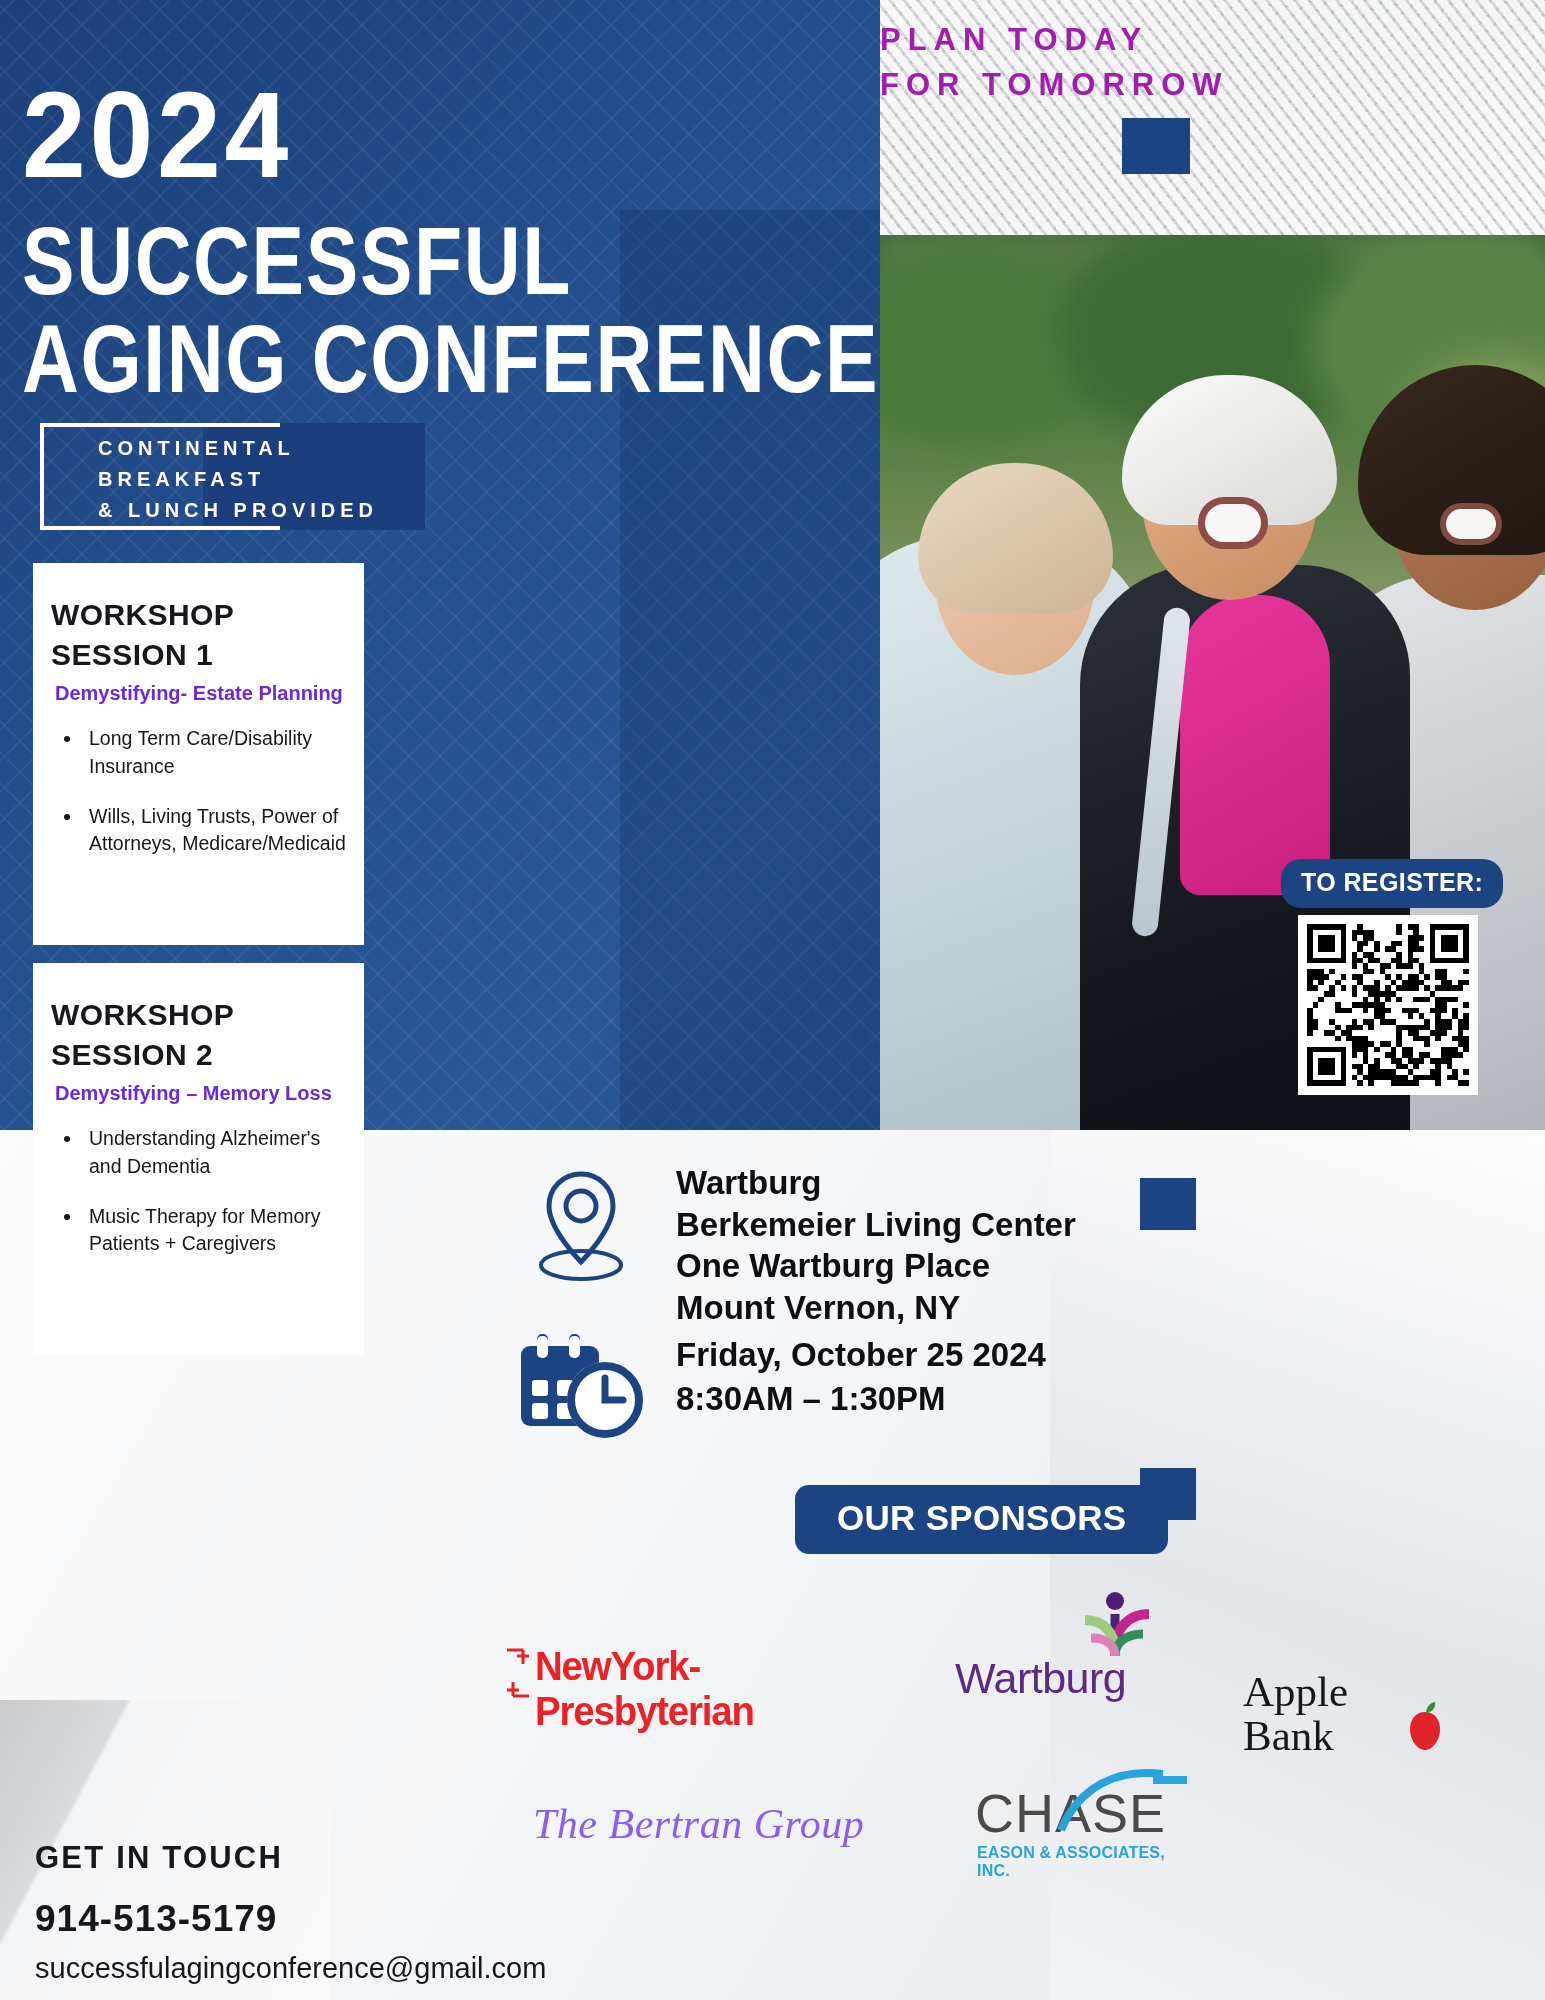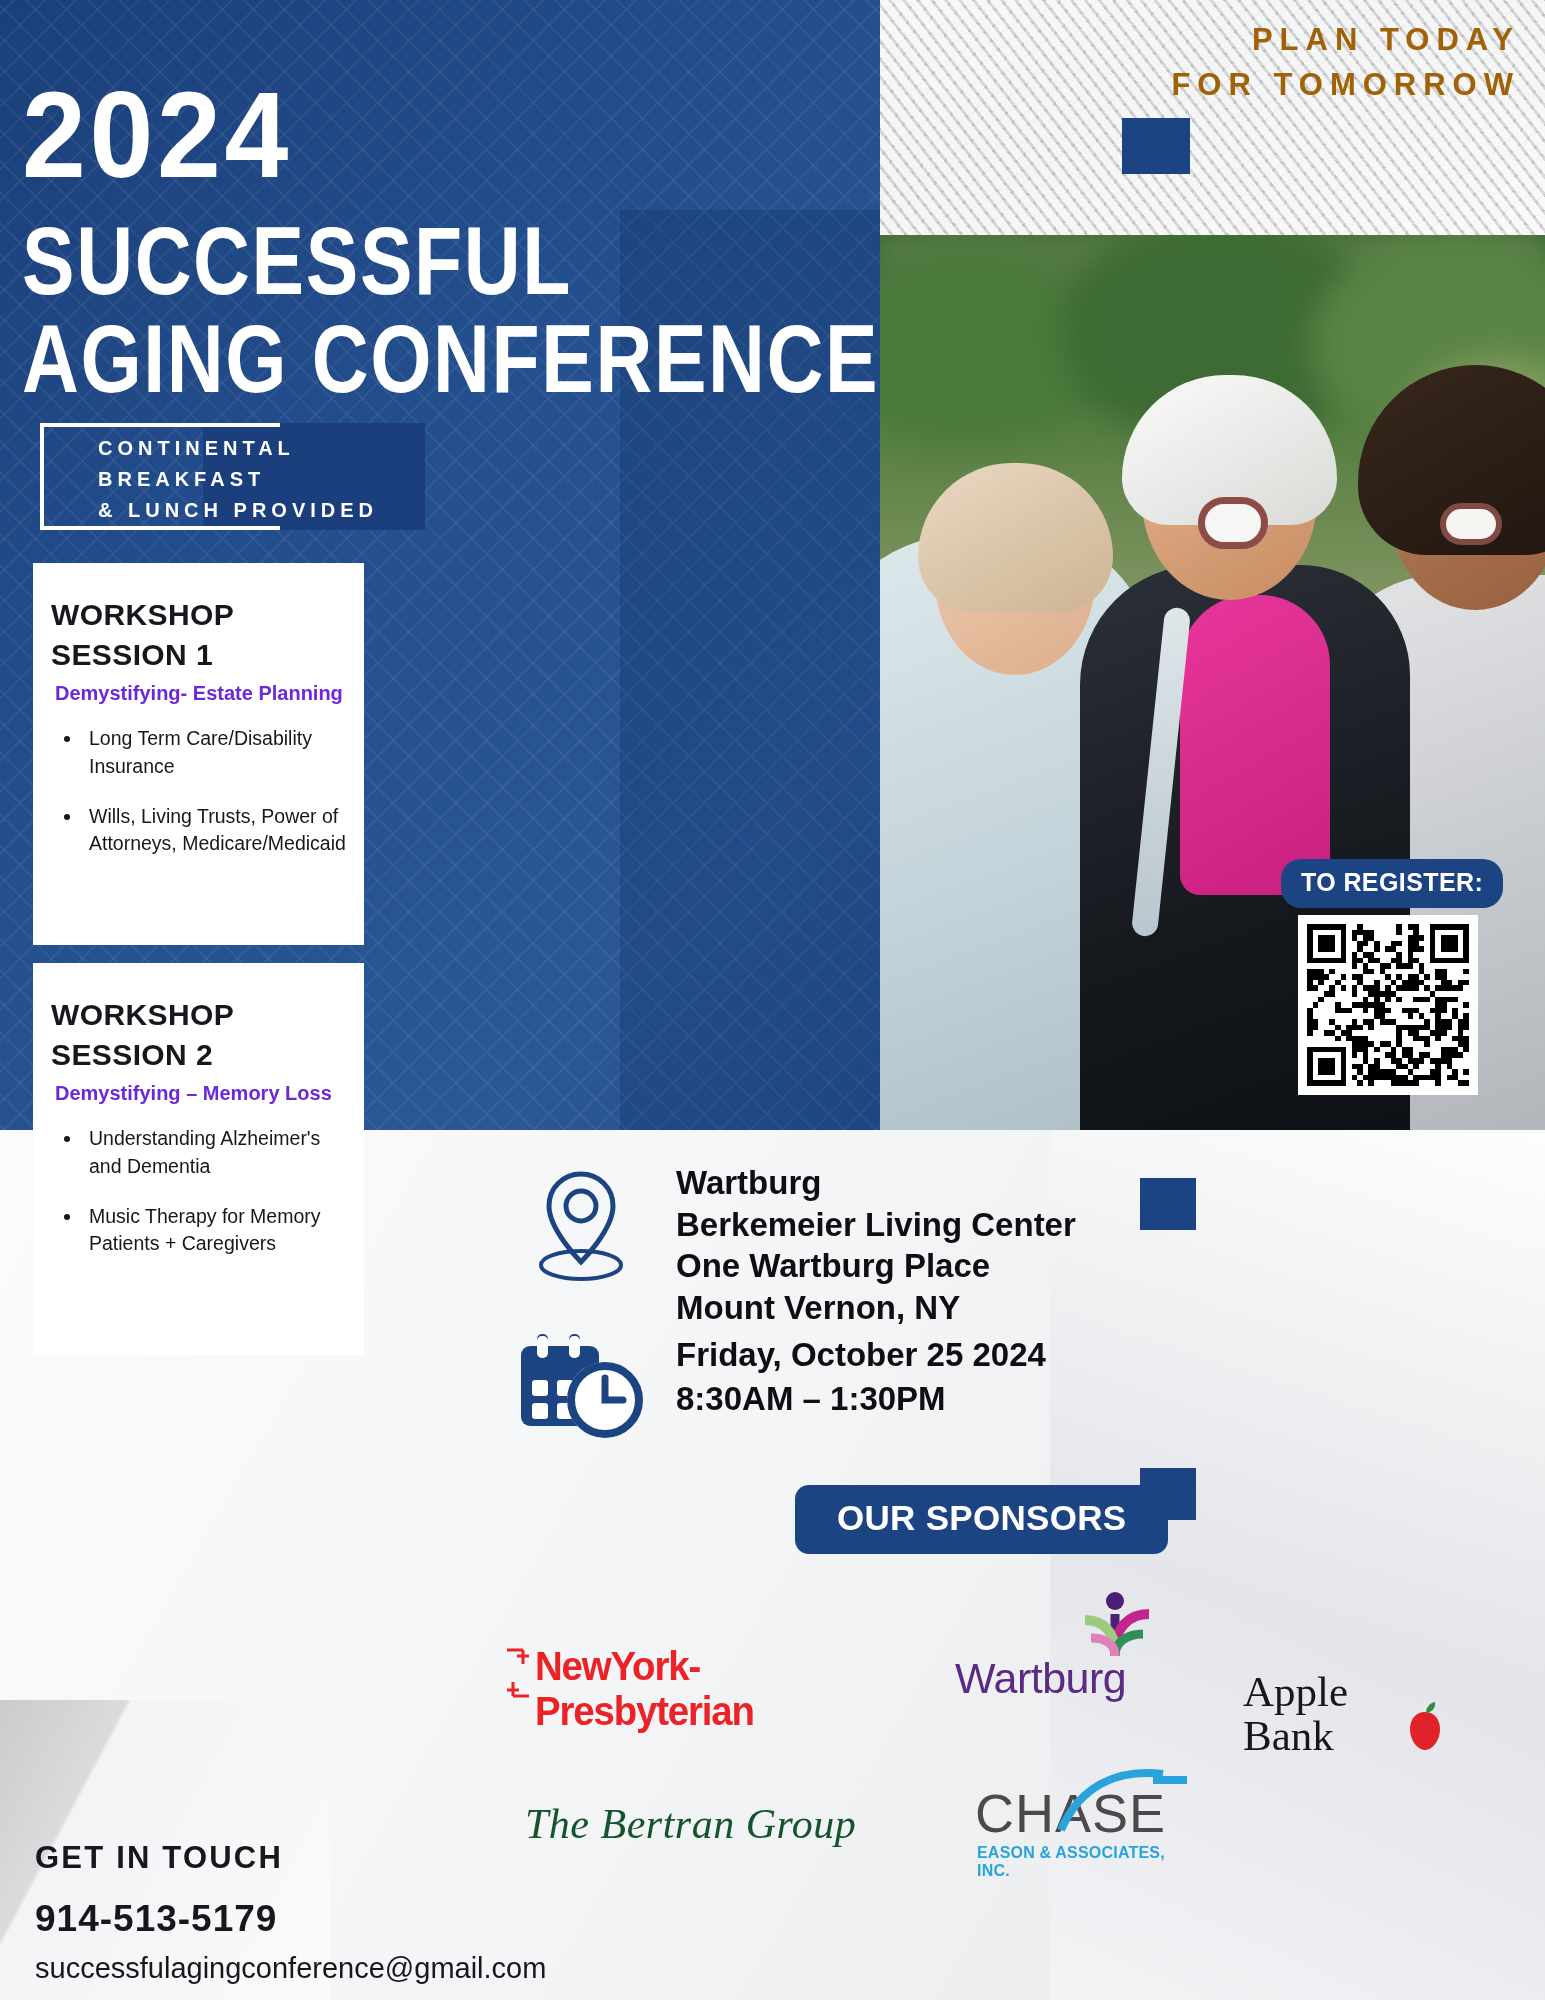--- a/index.html
+++ b/index.html
@@ -66,21 +66,21 @@
     background:linear-gradient(150deg,#39281c,#1f1510);}
   .w3-mouth{position:absolute;left:560px;top:268px;width:62px;height:42px;border-radius:30px;
     background:#f7f5f2;border:6px solid #7e4a42;box-sizing:border-box;}
 
   .sq{position:absolute;background:#1d4482;}
   .sq-top{left:1122px;top:118px;width:68px;height:56px;}
   .sq-mid{left:1140px;top:1178px;width:56px;height:52px;}
   .sq-low{left:1140px;top:1468px;width:56px;height:52px;}
 
   
-  .plan{position:absolute;left:880px;top:18px;width:640px;text-align:right;color:#a16207;
+  .plan{position:absolute;left:880px;top:18px;width:640px;text-align:left;color:#a21caf;
     font-size:31px;font-weight:700;letter-spacing:7px;line-height:1.45;}
 
   
   .t-year{position:absolute;left:22px;top:78px;color:#fff;font-family:"Liberation Sans Narrow","Liberation Sans",sans-serif;
     font-weight:700;font-size:122px;line-height:.94;letter-spacing:4px;transform:scaleX(.94);transform-origin:left top;}
   .t-l1{position:absolute;left:22px;top:215px;color:#fff;font-family:"Liberation Sans Narrow","Liberation Sans",sans-serif;
     font-weight:700;font-size:96px;line-height:.95;letter-spacing:2px;transform:scaleX(.82);transform-origin:left top;}
   .t-l2{position:absolute;left:22px;top:313px;color:#fff;font-family:"Liberation Sans Narrow","Liberation Sans",sans-serif;
     font-weight:700;font-size:96px;line-height:.95;letter-spacing:2px;transform:scaleX(.82);transform-origin:left top;}
 
@@ -121,21 +121,21 @@
   .nyp-txt{position:absolute;left:30px;top:16px;color:#ec2227;font-size:40px;font-weight:700;letter-spacing:-1.2px;
     font-family:"Liberation Sans Narrow","Liberation Sans",sans-serif;transform:scaleX(.96);transform-origin:left top;}
   .wb{left:960px;top:1600px;width:230px;height:120px;}
   .wb-mark{position:absolute;left:115px;top:-10px;width:80px;height:70px;}
   .wb-txt{position:absolute;left:-5px;top:54px;color:#5b2a83;font-size:43px;font-weight:400;letter-spacing:-.5px;}
   .ab{left:1243px;top:1672px;width:220px;height:110px;}
   .ab-txt{position:absolute;left:0;top:-2px;color:#16181d;font-size:43px;font-weight:400;line-height:1.02;
     font-family:"Liberation Serif",serif;}
   .ab-apple{position:absolute;left:156px;top:28px;width:52px;height:52px;}
   .bert{left:525px;top:1800px;width:410px;height:80px;}
-  .bert-txt{color:#14532d;font-size:42px;font-style:italic;font-family:"Liberation Serif",serif;letter-spacing:.5px;}
+  .bert-txt{color:#8b5cf6;font-size:42px;font-style:italic;font-family:"Liberation Serif",serif;letter-spacing:.5px;margin-left:8px;}
   .chase{left:975px;top:1782px;width:210px;height:100px;}
   .chase-top{position:absolute;left:0;top:0;color:#4a4a4a;font-size:54px;font-weight:400;letter-spacing:1px;
     font-family:"Liberation Sans Narrow","Liberation Sans",sans-serif;}
   .chase-arc{position:absolute;left:78px;top:-16px;width:135px;height:66px;}
   .chase-sub{position:absolute;left:2px;top:62px;color:#29a3dc;font-size:16px;font-weight:700;letter-spacing:.2px;
     font-family:"Liberation Sans Narrow","Liberation Sans",sans-serif;}
 
   
   .git{position:absolute;left:35px;top:1840px;color:#16181d;font-size:31px;font-weight:700;letter-spacing:2.2px;}
   .phone{position:absolute;left:35px;top:1898px;color:#16181d;font-size:37px;font-weight:700;letter-spacing:1px;}

